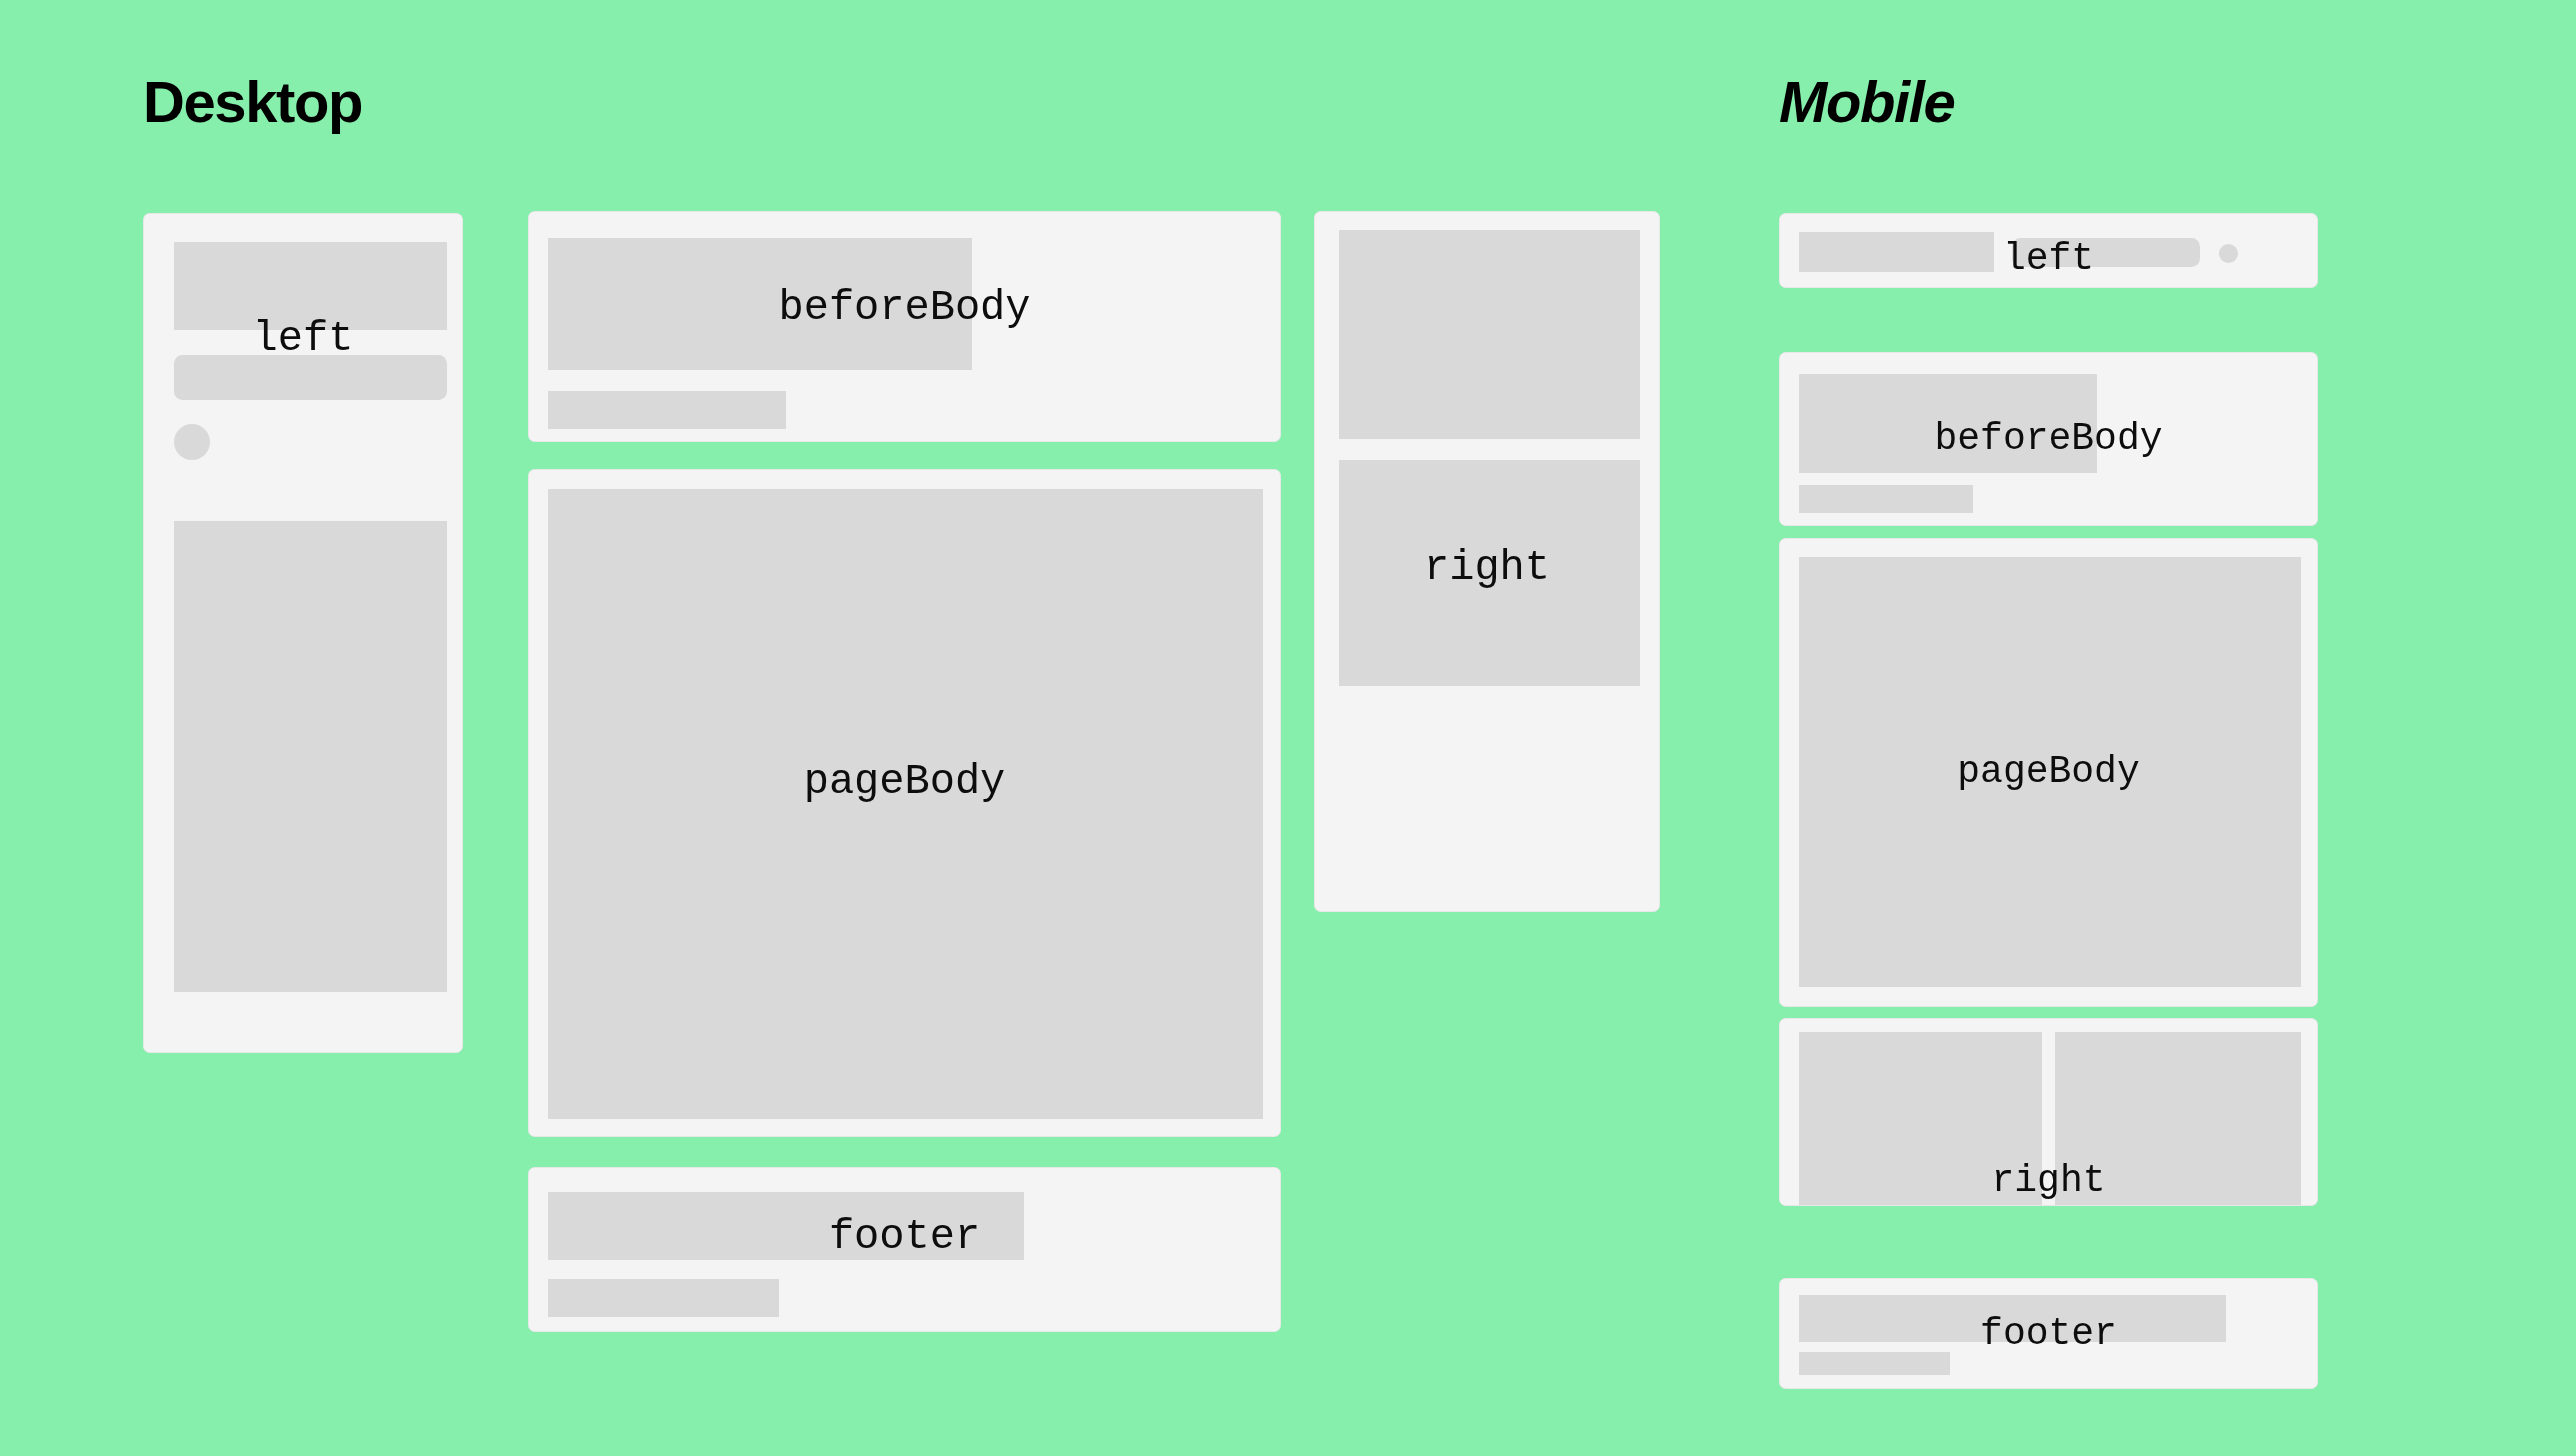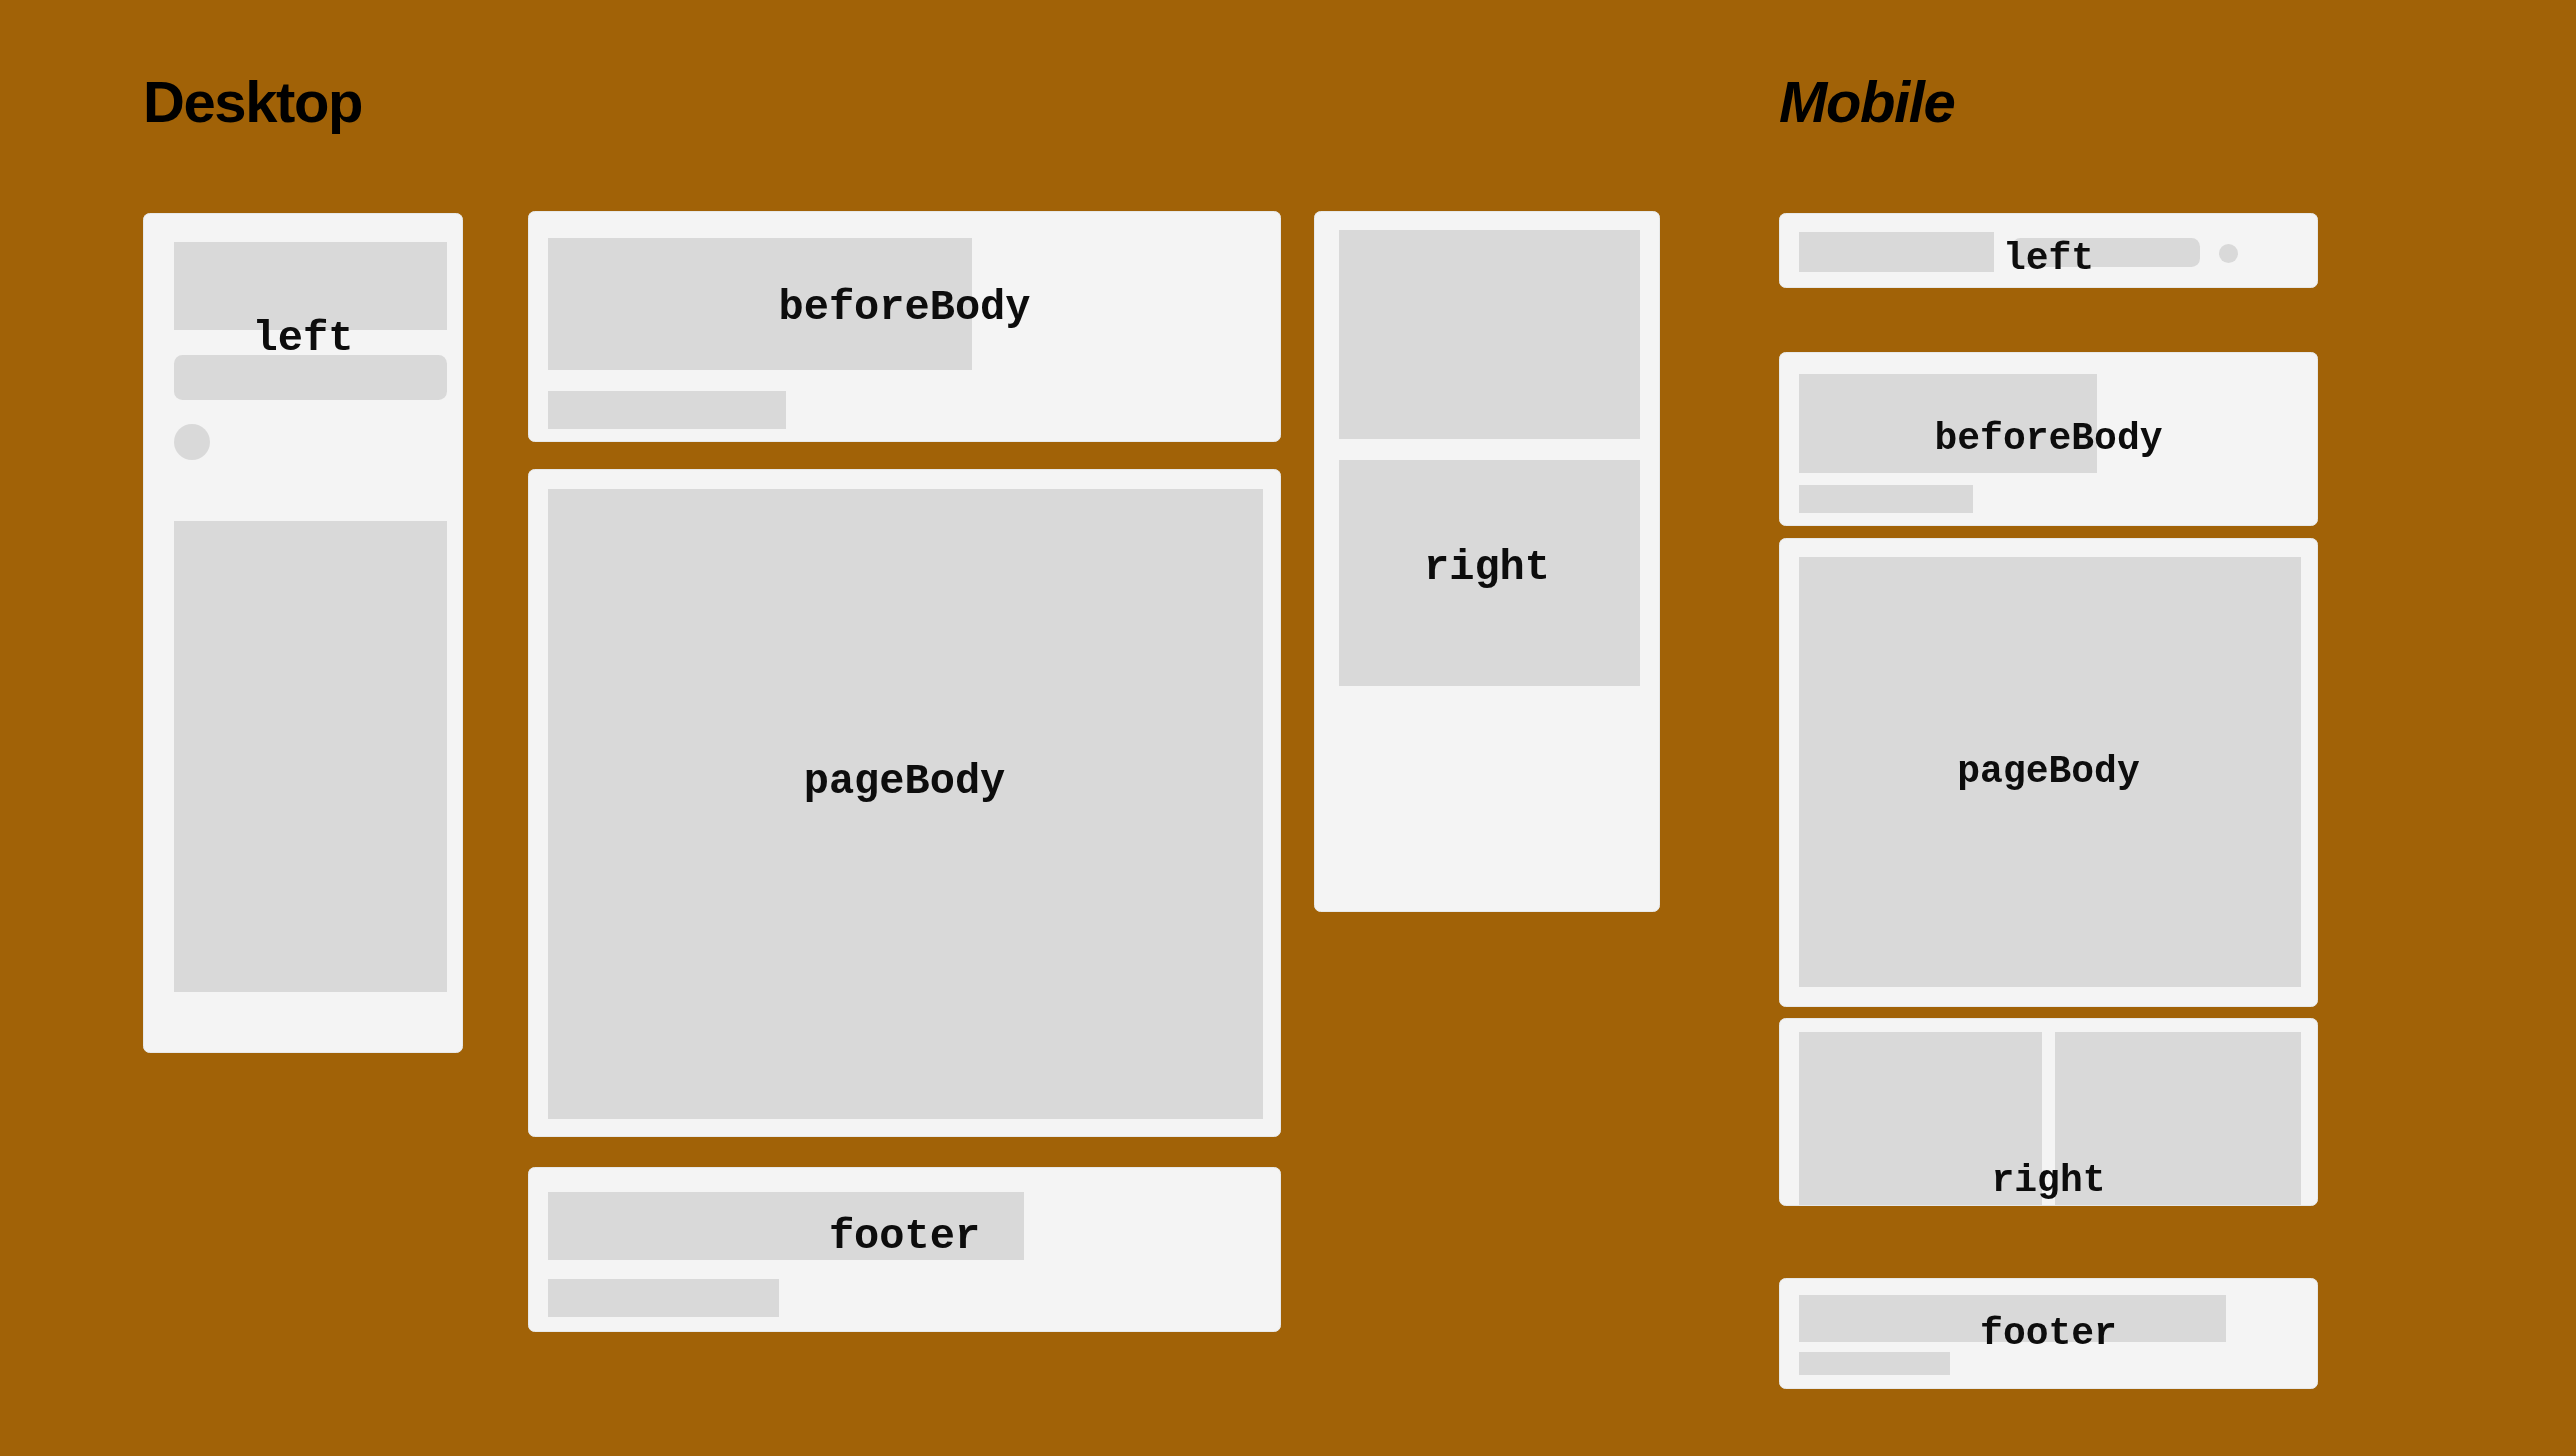--- a/index.html
+++ b/index.html
@@ -10,21 +10,21 @@
     height: 1456px;
     background: #f2f3f3;
     font-family: "Liberation Sans", sans-serif;
     overflow: hidden;
   }
 
   .stage {
     position: relative;
     width: 2576px;
     height: 1456px;
-    background: #a16207;
+    background: #86efac;
   }
 
   
   .col-heading {
     position: absolute;
     font-family: "Liberation Sans", sans-serif;
     font-weight: bold;
     font-size: 58px;
     line-height: 1;
     letter-spacing: -1.4px;
@@ -53,21 +53,20 @@
   
   .label {
     position: absolute;
     left: 0;
     width: 100%;
     text-align: center;
     font-family: "Liberation Mono", "DejaVu Sans Mono", monospace;
     color: #0d0d0d;
     white-space: nowrap;
     pointer-events: none;
-    font-weight: bold;
   }
 
   
 
   
   #d-left-panel { left: 143px; top: 213px; width: 320px; height: 840px; }
   #d-left-b1 { left: 30px; top: 28px; width: 273px; height: 88px; }
   #d-left-b2 { left: 30px; top: 141px; width: 273px; height: 45px; }
   #d-left-circle { left: 30px; top: 210px; width: 36px; height: 36px; }
   #d-left-b3 { left: 30px; top: 307px; width: 273px; height: 471px; }

